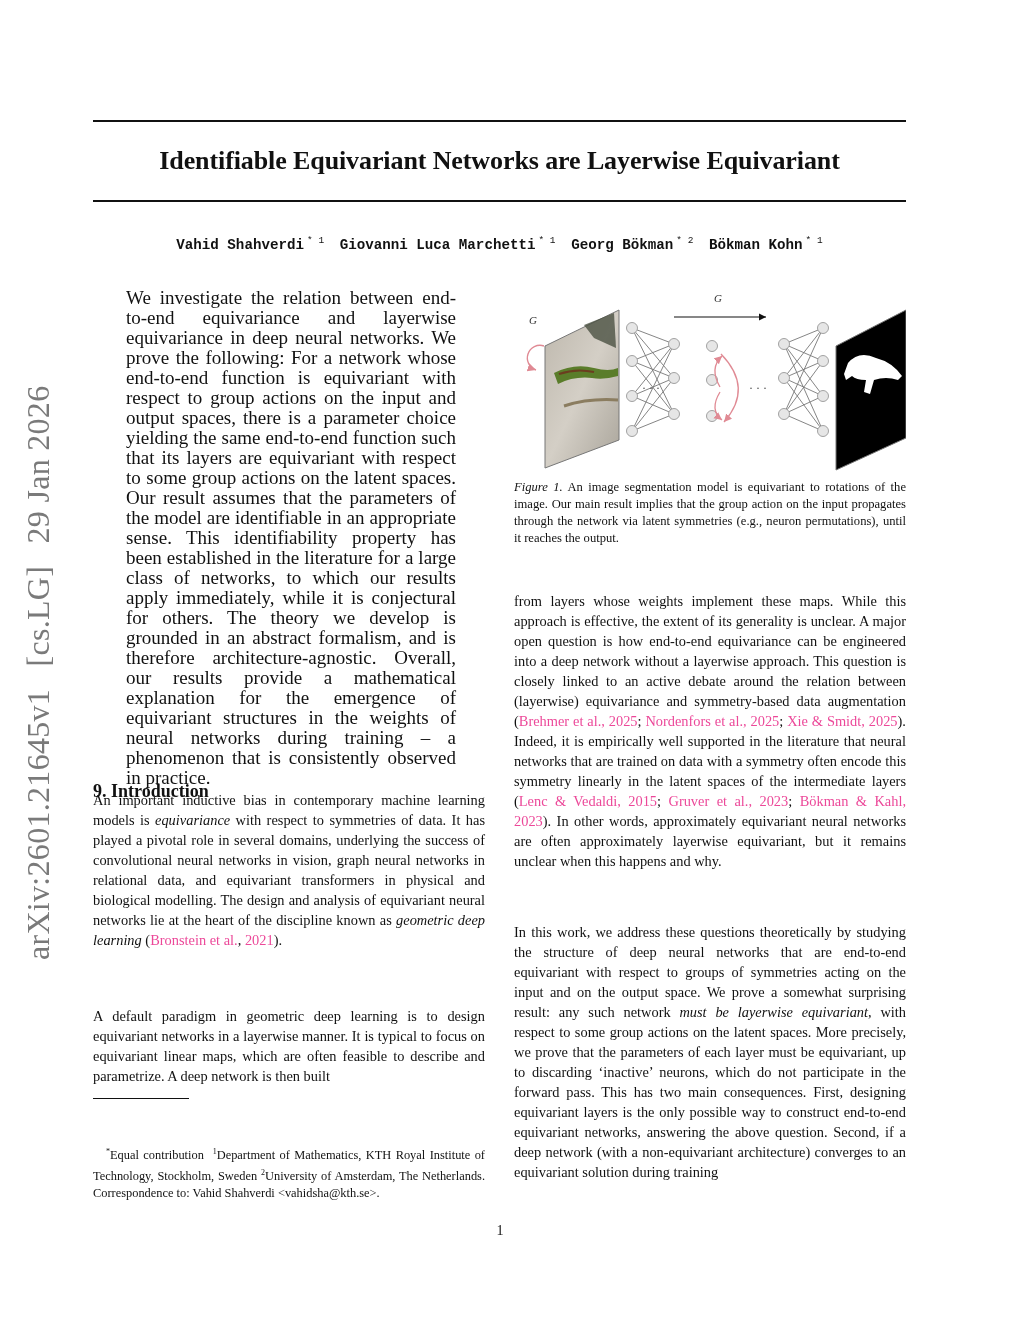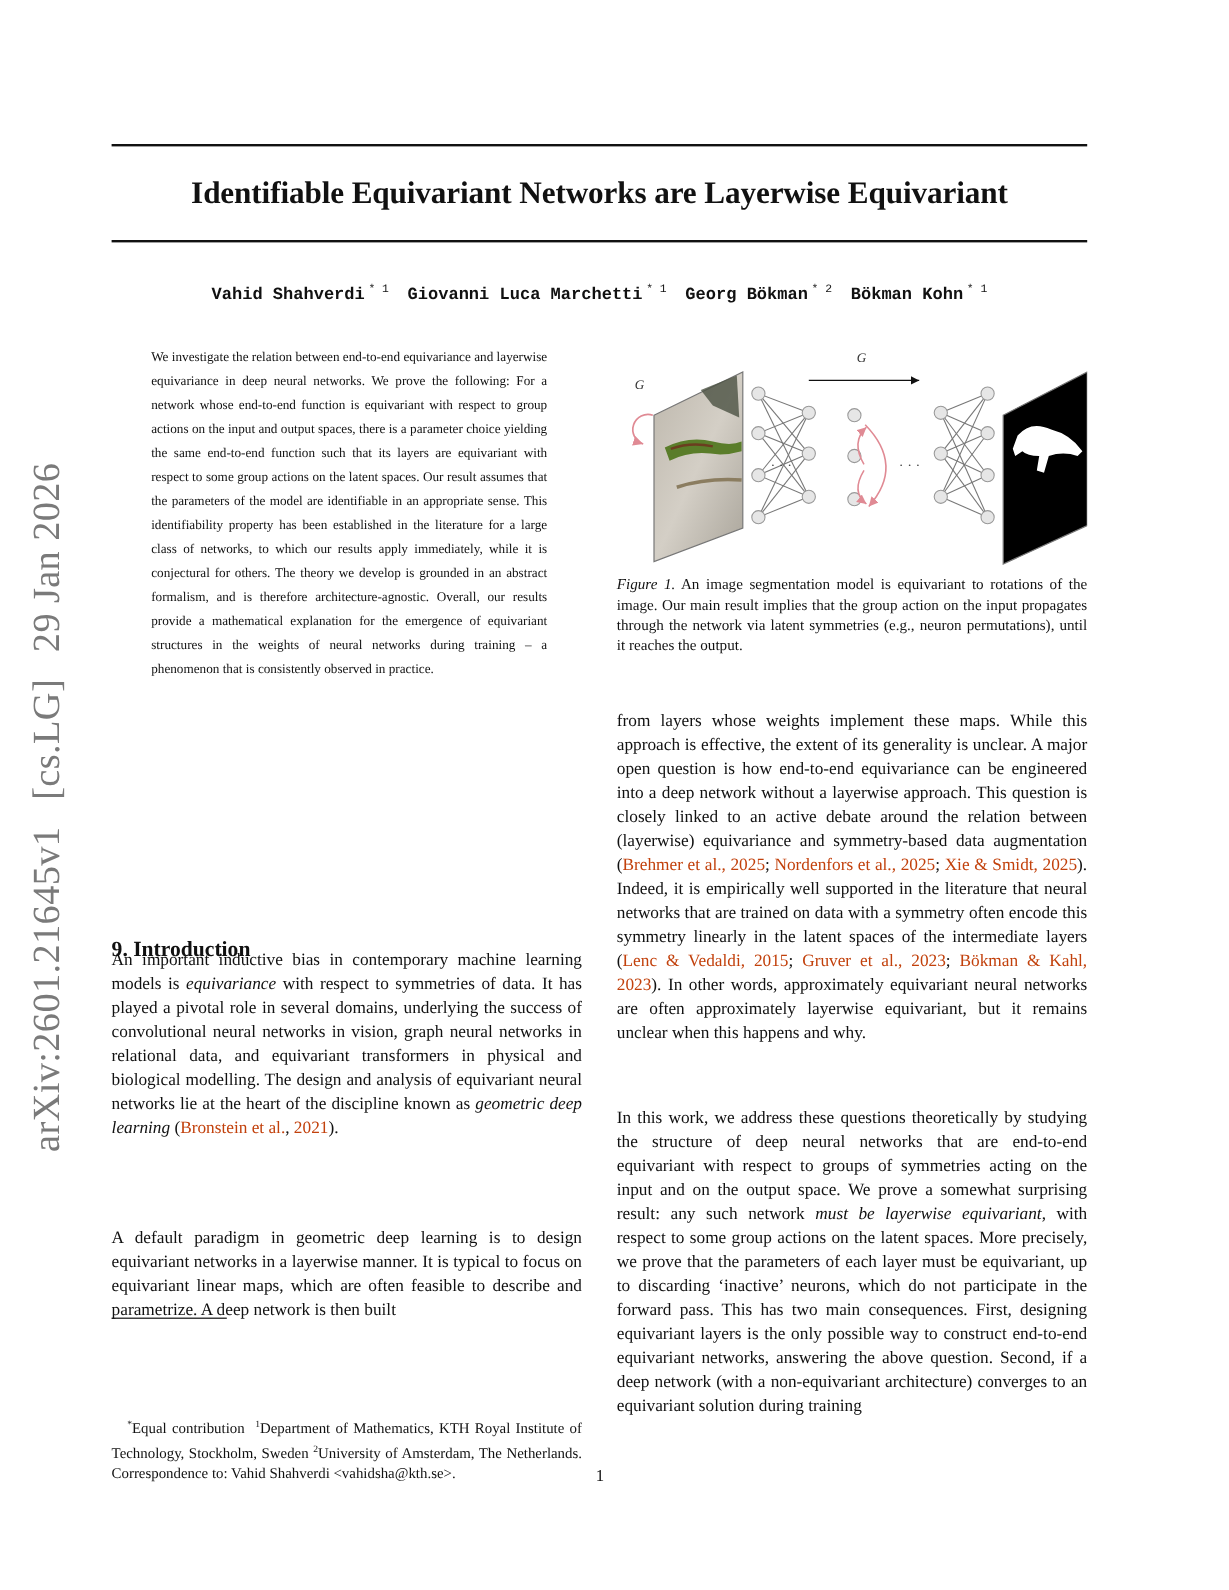--- a/index.html
+++ b/index.html
@@ -25,37 +25,37 @@
     font-size: 32px; color: #7a7a7a; white-space: nowrap; letter-spacing: 0.3px;
   }
   .side-stamp span { margin-right: 14px; }
   .col { position: absolute; }
   #col-left { left: 93px; top: 288px; width: 392px; }
   #col-right { left: 514px; top: 288px; width: 392px; }
   .abstract-heading {
     text-align: center; font-weight: bold; font-size: 17.5px; margin: 0 0 8px 0; height: 22px;
   }
   .abstract-body {
-    margin: 0 29px 0 33px; font-size: 11px; line-height: 20px; text-align: justify; hyphens: auto;
+    margin: 0 29px 0 33px; font-size: 19px; line-height: 20px; text-align: justify; hyphens: auto;
   }
   .section-heading {
     font-weight: bold; font-size: 18px; margin: 0; position: absolute; left: 0; top: 493px;
   }
   .para {
     font-size: 14.4px; line-height: 20px; text-align: justify; margin: 0;
   }
   #intro-p1 { position: absolute; top: 502px; left: 0; width: 392px; }
-  #intro-p2 { position: absolute; top: 718px; left: 0; width: 392px; margin-top: 16px; }
+  #intro-p2 { position: absolute; top: 718px; left: 0; width: 392px; }
   .footnote-rule { position: absolute; top: 810px; left: 0; width: 96px; height: 1px; background: #111; }
   .footnote {
-    position: absolute; top: 847px; left: 0; width: 392px;
+    position: absolute; top: 812px; left: 0; width: 392px;
     font-size: 12.4px; line-height: 17px; text-align: justify; text-indent: 13px; margin-top: 43px;
   }
   .footnote sup { font-size: 8px; }
-  .cite { color: #c2410c; }
+  .cite { color: #ec4899; }
   em { font-style: italic; }
   .figure { position: absolute; top: 0; left: 0; width: 392px; height: 185px; }
   .caption {
     position: absolute; top: 178px; left: 0; width: 392px; font-size: 12.6px; line-height: 17px; text-align: justify;
   }
   #right-p1 { position: absolute; top: 303px; left: 0; width: 392px; }
   #right-p2 { position: absolute; top: 634px; left: 0; width: 392px; }
   .page-number {
     position: absolute; top: 1223px; left: 0; width: 1000px; text-align: center; font-size: 14px;
   }

